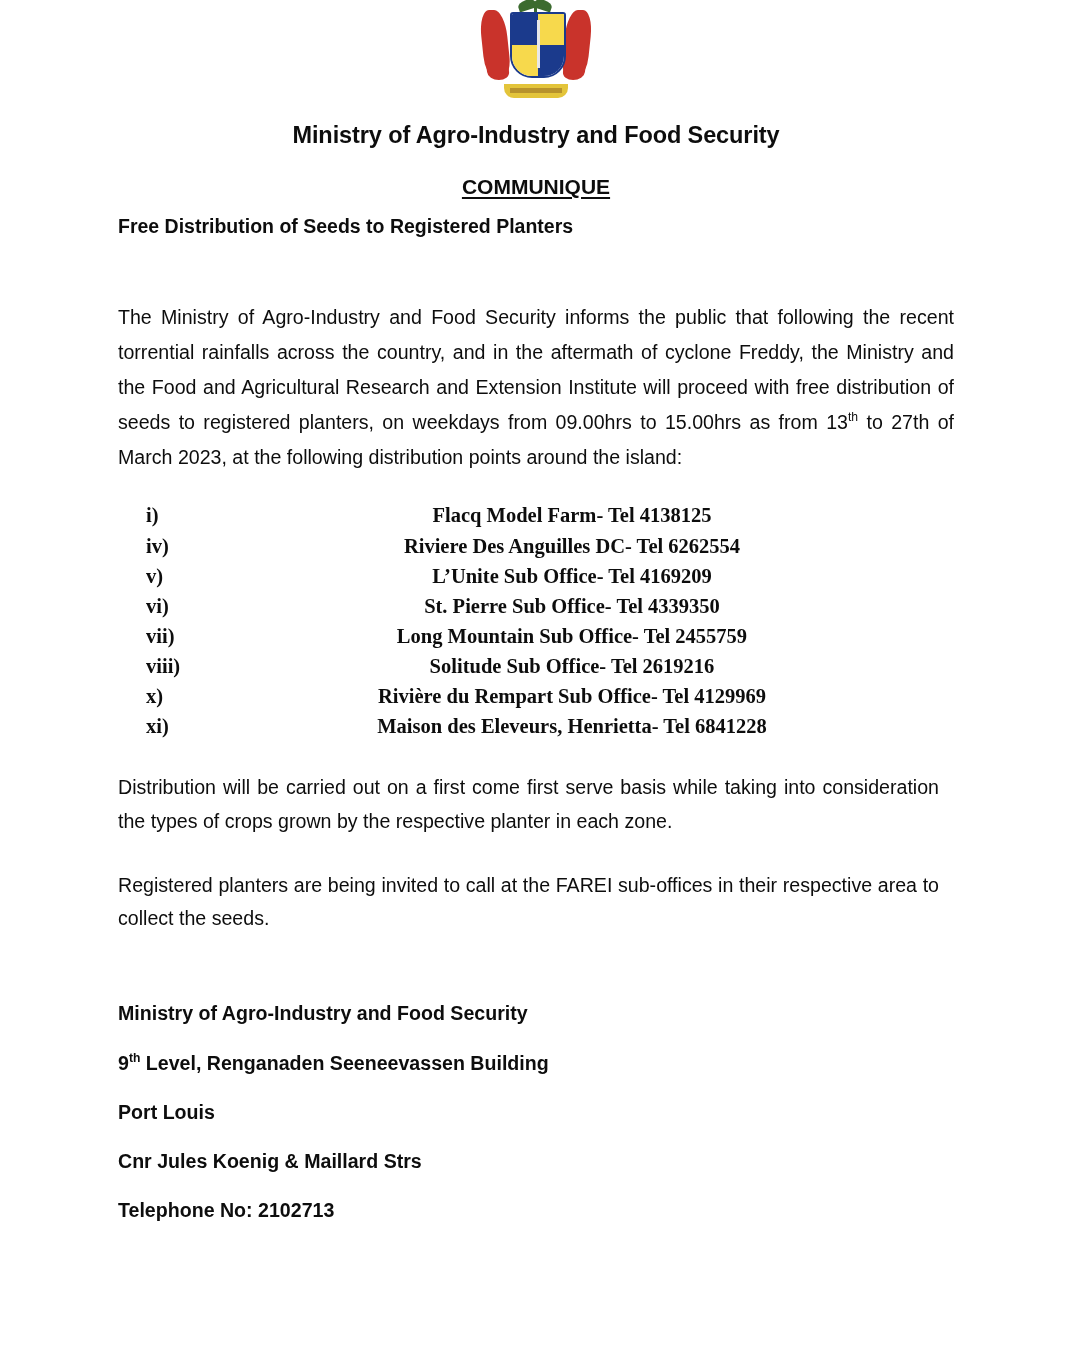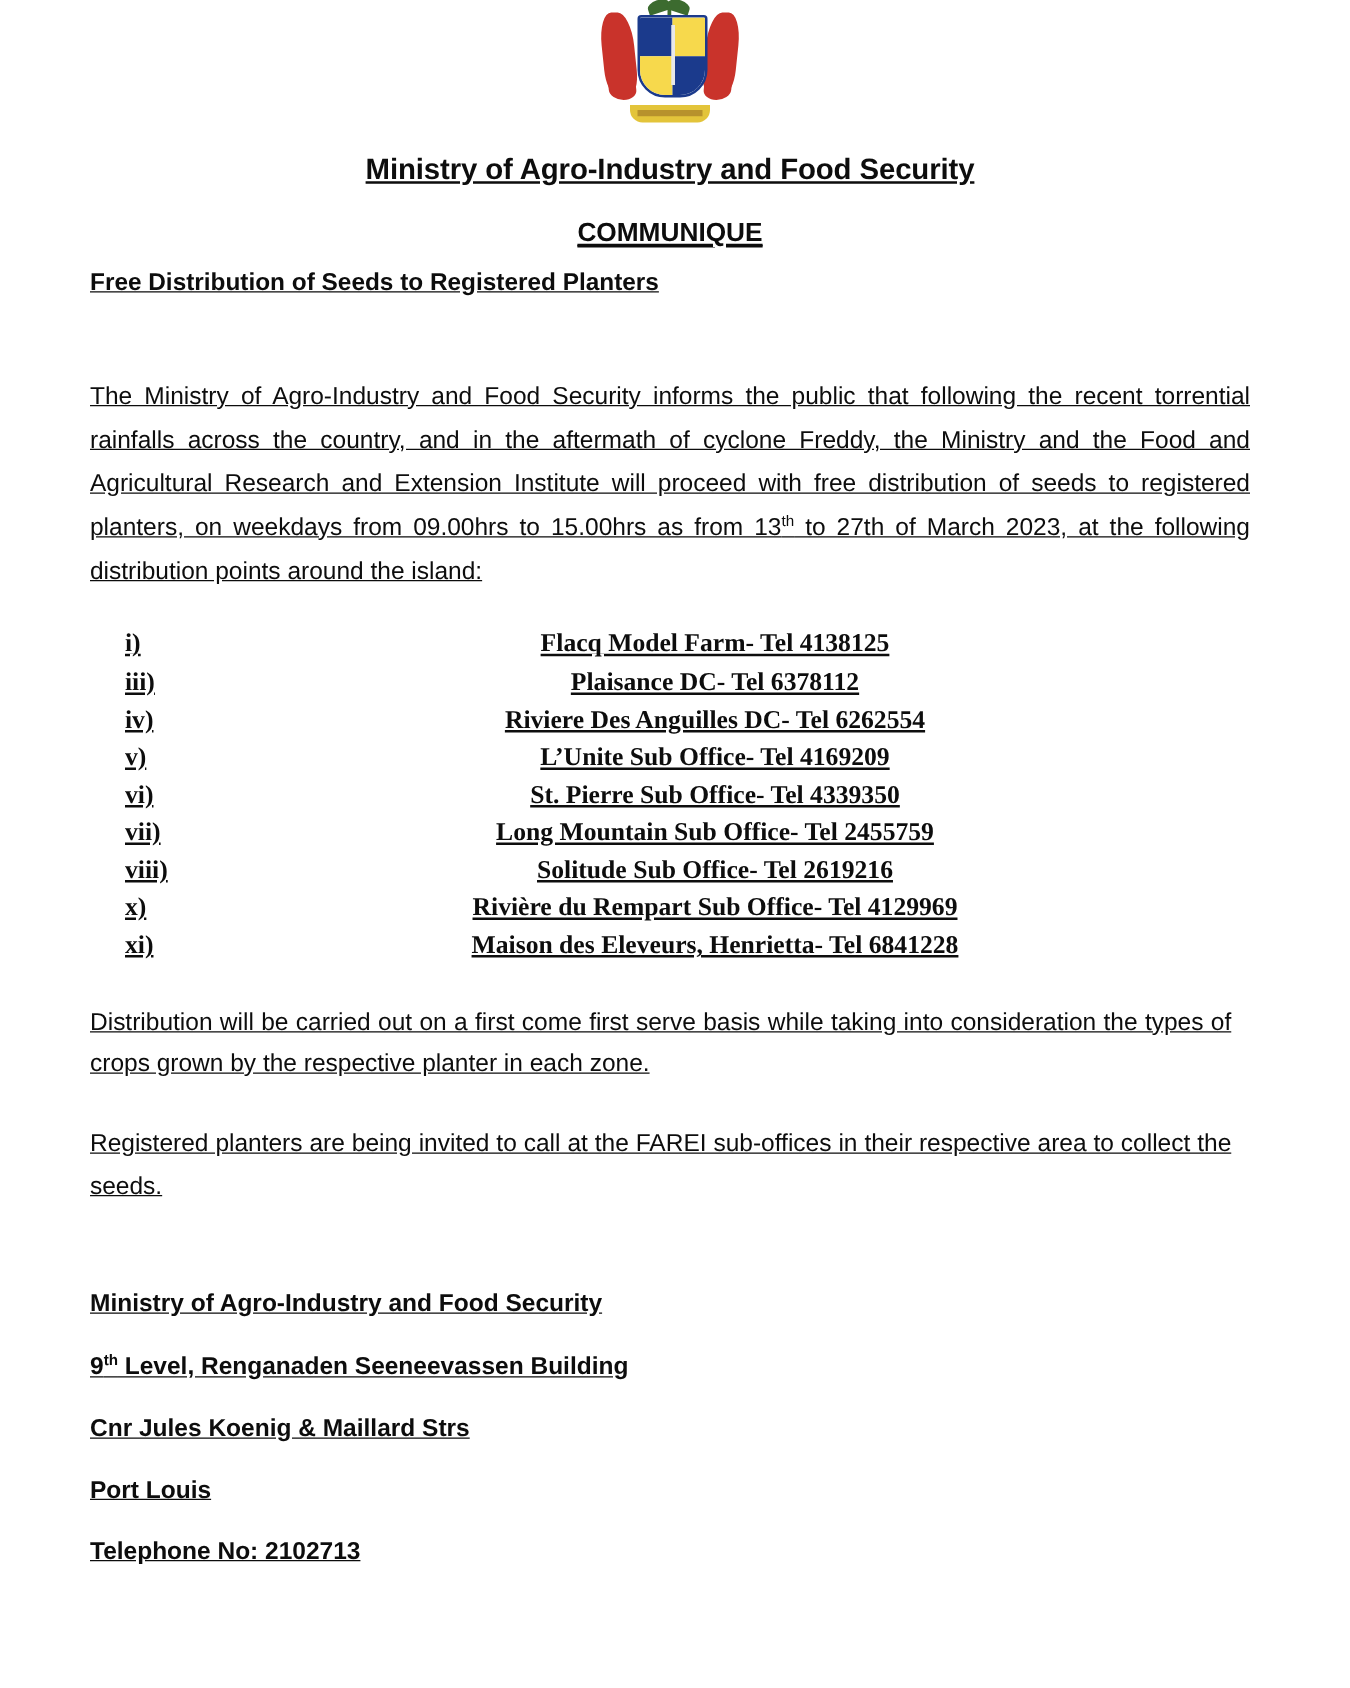--- a/index.html
+++ b/index.html
@@ -12,23 +12,22 @@
     height: 1350px;
     font-family: "Liberation Sans", sans-serif;
     color: #0d0d0d;
     position: relative;
     overflow: hidden;
   }
   .page {
     width: 1072px;
     height: 1350px;
     box-sizing: border-box;
-    padding: 0 72px;
+    padding: 0 118px;
     position: relative;
-    text-decoration: underline;
   }
 
   
   .crest-wrap {
     display: flex;
     justify-content: center;
     padding-top: 2px;
     height: 100px;
   }
   .crest {
@@ -229,24 +228,20 @@
   <h3 class="subtitle">Free Distribution of Seeds to Registered Planters</h3>
 
   <p class="intro"><span>The Ministry of Agro-Industry and Food Security informs the public that following the recent torrential rainfalls across the country, and in the aftermath of cyclone Freddy, the Ministry and the Food and Agricultural Research and Extension Institute will proceed with free distribution of seeds to registered planters, on weekdays from 09.00hrs to 15.00hrs as from 13</span><sup>th</sup><span> to 27th of March 2023, at the following distribution points around the island:</span></p>
 
   <ul class="points">
     <li>
         <span class="num">i)</span>
         <span class="txt">Flacq Model Farm- Tel 4138125</span>
       </li>
     <li>
-        <span class="num">iii)</span>
-        <span class="txt">Plaisance DC- Tel 6378112</span>
-      </li>
-    <li>
         <span class="num">iv)</span>
         <span class="txt">Riviere Des Anguilles DC- Tel 6262554</span>
       </li>
     <li>
         <span class="num">v)</span>
         <span class="txt">L’Unite Sub Office- Tel 4169209</span>
       </li>
     <li>
         <span class="num">vi)</span>
         <span class="txt">St. Pierre Sub Office- Tel 4339350</span>
@@ -268,18 +263,18 @@
         <span class="txt">Maison des Eleveurs, Henrietta- Tel 6841228</span>
       </li>
   </ul>
 
   <p class="para">Distribution will be carried out on a first come first serve basis while taking into consideration the types of crops grown by the respective planter in each zone.</p>
   <p class="para">Registered planters are being invited to call at the FAREI sub-offices in their respective area to collect the seeds.</p>
 
   <div class="signoff">
     <div>Ministry of Agro-Industry and Food Security</div>
     <div><span>9</span><sup>th</sup><span> Level, Renganaden Seeneevassen Building</span></div>
+    <div>Port Louis</div>
     <div>Cnr Jules Koenig &amp; Maillard Strs</div>
-    <div>Port Louis</div>
     <div>Telephone No: 2102713</div>
   </div>
 
 </div>
 
 </body></html>

